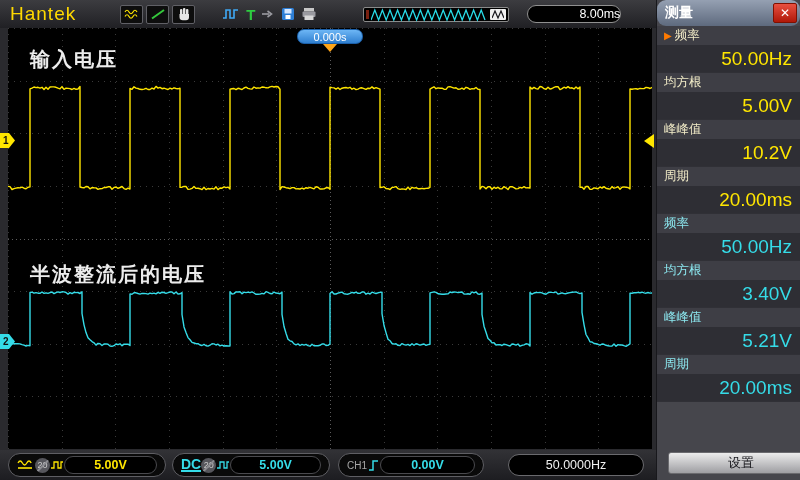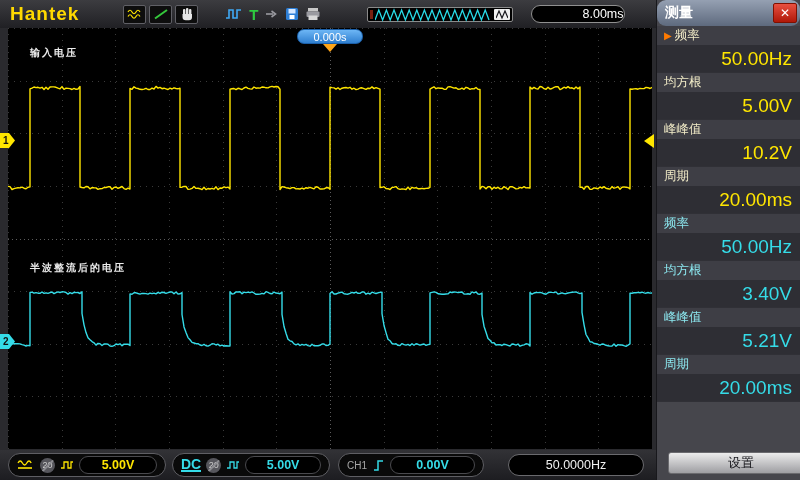--- a/index.html
+++ b/index.html
@@ -3,60 +3,60 @@
 <meta charset="utf-8">
 <style>
   * { margin:0; padding:0; box-sizing:border-box; }
   html,body { width:800px; height:480px; overflow:hidden; }
   body { background:#1c1c1e; font-family:"Liberation Sans","DejaVu Sans",sans-serif; }
   #app { position:relative; width:800px; height:480px; background:#2a2a2e; overflow:hidden; }
 
   
   #topbar { position:absolute; left:0; top:0; width:656px; height:28px;
             background:linear-gradient(#3c3c40,#202024); display:flex; align-items:center; }
-  .logo { font-size:19px; font-weight:bold; color:#ffd900; letter-spacing:1px; margin-left:10px; }
+  .logo { font-size:19px; font-weight:normal; color:#ffd900; letter-spacing:1px; margin-left:10px; }
   .icon-box { width:23px; height:19px; background:#0d0d0d; border:1px solid #606066; border-radius:2px;
               display:flex; align-items:center; justify-content:center; margin-right:3px; }
   .first-box { margin-left:44px; }
   .tgroup { display:flex; align-items:center; margin-left:24px; gap:6px; }
   .t-letter { color:#2ecc40; font-weight:bold; font-size:15px; }
   .posbar { position:relative; margin-left:46px; width:146px; height:15px; background:#000;
             border:1px solid #8a8a8a; border-radius:2px; }
   .red-tick { position:absolute; left:2px; top:2px; width:3px; height:9px; background:#7a2010; }
   #posbar-zig { position:absolute; left:7px; top:0; }
   .wbox { position:absolute; right:2px; top:1px; width:16px; height:11px; background:#f0f0f0;
           border-radius:1px; display:flex; align-items:center; justify-content:center; }
   .timebox { margin-left:18px; width:94px; height:18px; background:#000; border:1px solid #909090;
              border-radius:9px; color:#fff; font-size:12.5px; display:flex; align-items:center; justify-content:flex-end; }
 
   
   #scope { position:absolute; left:8px; top:28px; width:644px; height:421px; background:#000; }
   #grid-svg,#wave-svg { position:absolute; left:0; top:0; }
-  .wave-label { position:absolute; color:#ececec; font-size:10px; font-weight:bold; letter-spacing:2px; }
+  .wave-label { position:absolute; color:#ececec; font-size:20px; font-weight:bold; letter-spacing:2px; }
   .l1 { left:22px; top:18px; }
   .l2 { left:22px; top:233px; }
   .time-tag { position:absolute; left:289px; top:1px; width:66px; height:15px;
               background:linear-gradient(#6db6f5,#2f7fd0); border:1px solid #1b5fa8; border-radius:7px;
               color:#fff; font-size:11px; display:flex; align-items:center; justify-content:center; }
   .trig-pos-triangle { position:absolute; left:315px; top:16px; width:0; height:0;
               border-left:7px solid transparent; border-right:7px solid transparent; border-top:8px solid #ffa518; }
 
   .chan-marker { position:absolute; width:15px; height:15px; display:flex; align-items:center; padding-left:3px;
               font-size:10px; font-weight:bold; color:#111;
               clip-path:polygon(0 0,60% 0,100% 50%,60% 100%,0 100%); }
   .ch1m { left:0; top:133px; background:#ffe600; }
   .ch2m { left:0; top:334px; background:#35dce8; }
   .trig-level-arrow { position:absolute; left:644px; top:134px; width:0; height:0;
               border-top:7px solid transparent; border-bottom:7px solid transparent; border-right:10px solid #ffe600; }
 
   
   #bottombar { position:absolute; left:0; top:450px; width:656px; height:30px;
                background:linear-gradient(#323236,#1d1d21); }
   .chbox { position:absolute; top:3px; height:24px; background:#0a0a0a; border:1px solid #5f5f64;
-           border-radius:12px; display:flex; align-items:center; gap:5px; padding:0 8px; }
+           border-radius:12px; display:flex; align-items:center; padding:0 8px; }
   .ch1box { left:8px; width:158px; }
   .ch2box { left:172px; width:158px; }
   .trigbox { left:338px; width:146px; }
   .valbox { height:18px; background:#000; border:1px solid #4a4a4e; border-radius:9px; flex:1;
             display:flex; align-items:center; justify-content:center; font-size:12.5px; font-weight:bold; }
   .ch1c { color:#ffe600; }
   .ch2c { color:#35dce8; }
   .badge { position:relative; width:15px; height:15px; border-radius:50%; background:#56565c; color:#cfcfcf;
            font-size:9px; display:flex; align-items:center; justify-content:center; overflow:hidden; }
   .badge::after { content:''; position:absolute; left:7px; top:-2px; width:1.5px; height:19px;

